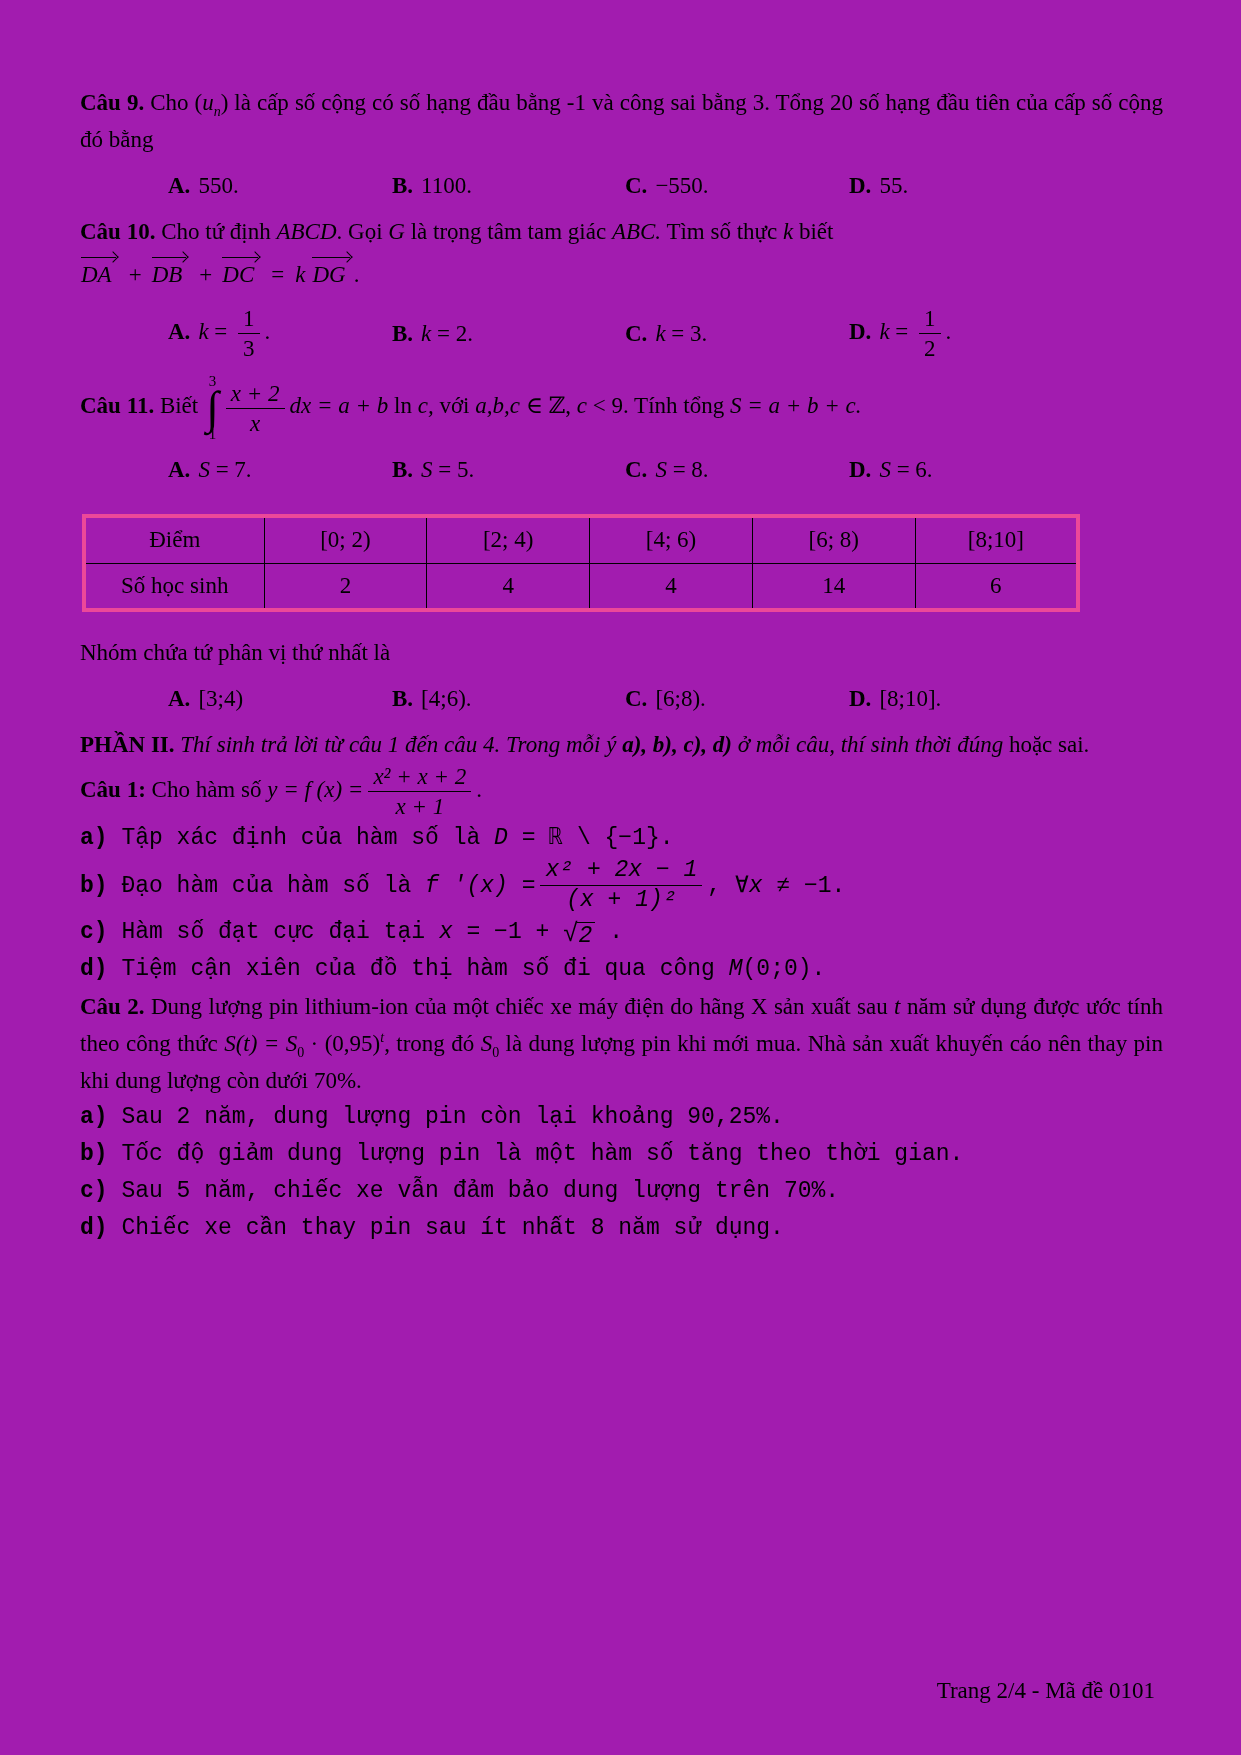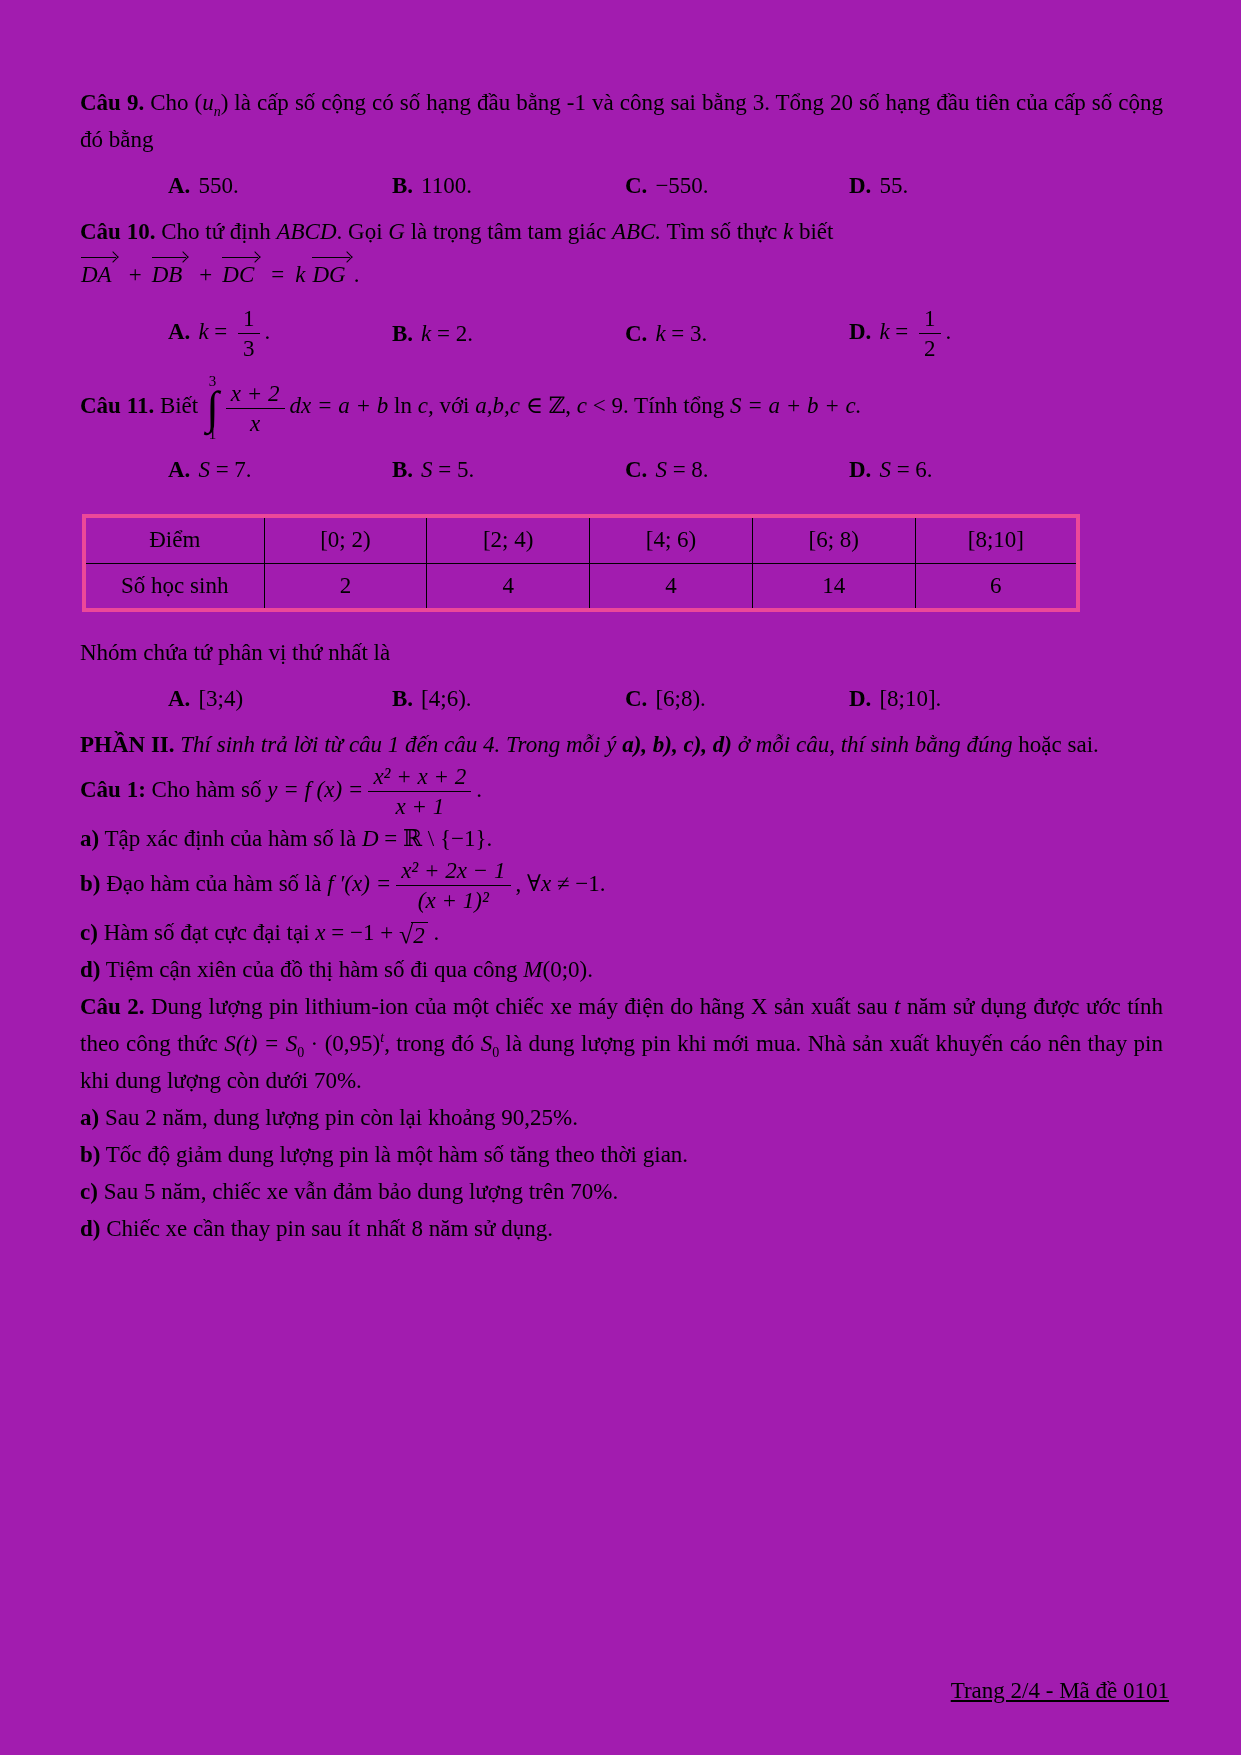--- a/index.html
+++ b/index.html
@@ -9,21 +9,21 @@
     font-family: "Liberation Serif", "DejaVu Serif", serif;
     font-size: 23px; color: #000; position: relative;
     padding: 84px 78px 0 80px; overflow: hidden;
   }
   p.para { margin: 0; text-align: justify; line-height: 37px; }
   b { font-weight: 700; }
   i, .it { font-style: italic; }
   sub, sup { font-size: 14px; line-height: 0; }
   .mt10 { margin-top: 10px; } .mt12 { margin-top: 12px; }
   .mt14 { margin-top: 14px; }
-  .item { margin-top: 9px; }
+  .item { margin-top: 9px; font-family: Liberation Mono, monospace; }
 
   
   .options { display: grid; grid-template-columns: 224px 233px 224px auto;
              padding-left: 88px; line-height: 37px; margin: 9px 0; align-items: center; }
   .options.tall { margin: 12px 0; }
   .opt { white-space: nowrap; }
   .opt b { margin-right: 8px; }
 
   
   .frac { display: inline-flex; flex-direction: column; align-items: center;
@@ -53,21 +53,21 @@
   .sqrt .rsign { font-size: 1.12em; line-height: 26px; }
   .sqrt .rbody { border-top: 1.6px solid #000; padding: 0 3px 0 2px; margin-left: -2px; font-style: italic; }
 
   
   table.stats { border-collapse: collapse; table-layout: fixed; width: 998px;
                 margin: 26px 0 22px 2px; border: 4px solid #ec4899; }
   table.stats td { border: 1px solid #000; height: 47px; text-align: center;
                    vertical-align: middle; padding: 0; }
   table.stats td.c0 { width: 180px; }
 
-  .footer { position: absolute; right: 72px; bottom: 50px; line-height: 28px; text-decoration: underline; }
+  .footer { position: absolute; right: 86px; bottom: 50px; line-height: 28px; }
 </style>
 </head>
 <body>
 
 <div class="page">
 
   <p class="para"><b>Câu 9.</b><span> Cho (</span><i>u</i><sub class="it">n</sub><span>) là cấp số cộng có số hạng đầu bằng -1 và công sai bằng 3. Tổng 20 số hạng đầu tiên của cấp số cộng đó bằng</span></p>
   <div class="options">
     <span class="opt"><b>A.</b><span>550.</span></span>
     <span class="opt"><b>B.</b><span>1100.</span></span>
@@ -126,21 +126,21 @@
   </tbody>
     </table>
   <p class="para"><span>Nhóm chứa tứ phân vị thứ nhất là</span></p>
   <div class="options">
     <span class="opt"><b>A.</b><span>[3;4)</span></span>
     <span class="opt"><b>B.</b><span>[4;6).</span></span>
     <span class="opt"><b>C.</b><span>[6;8).</span></span>
     <span class="opt"><b>D.</b><span>[8;10].</span></span>
   </div>
 
-  <p class="para mt12"><b>PHẦN II.</b><i> Thí sinh trả lời từ câu 1 đến câu 4. Trong mỗi ý </i><b class="it">a), b), c), d)</b><i> ở mỗi câu, thí sinh bằng </i><i>đúng</i><span> hoặc sai.</span></p>
+  <p class="para mt12"><b>PHẦN II.</b><i> Thí sinh trả lời từ câu 1 đến câu 4. Trong mỗi ý </i><b class="it">a), b), c), d)</b><i> ở mỗi câu, thí sinh thời </i><i>đúng</i><span> hoặc sai.</span></p>
 
   <p class="para mt12"><b>Câu 1:</b><span> Cho hàm số </span><i>y = f (x) =</i><span class="frac">
         <span class="num it">x² + x + 2</span>
         <span class="den it">x + 1</span>
       </span><span>.</span></p>
   <p class="para item"><b>a)</b><span> Tập xác định của hàm số là </span><i>D</i><span> = ℝ \ {−1}.</span></p>
   <p class="para item"><b>b)</b><span> Đạo hàm của hàm số là </span><i>f ′(x) =</i><span class="frac">
         <span class="num it">x² + 2x − 1</span>
         <span class="den it">(x + 1)²</span>
       </span><span>, ∀</span><i>x</i><span> ≠ −1.</span></p>

